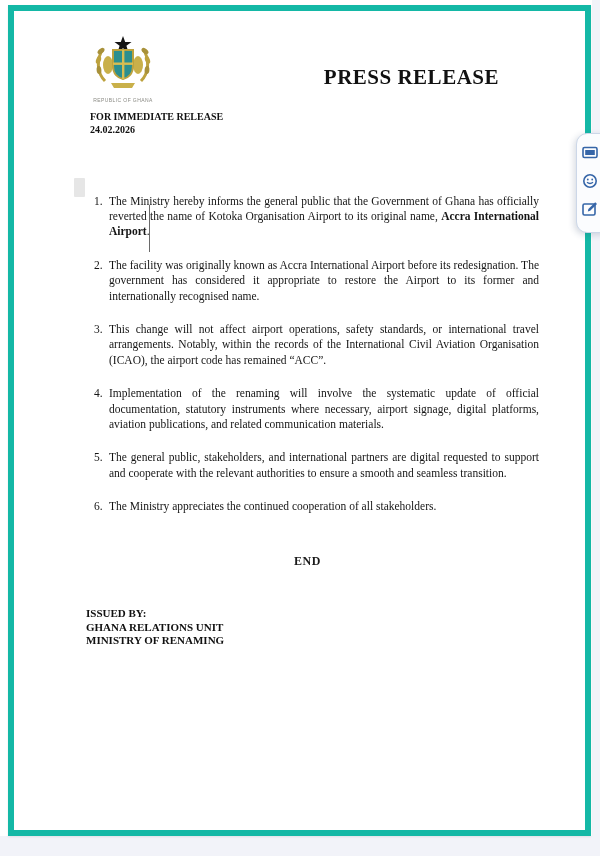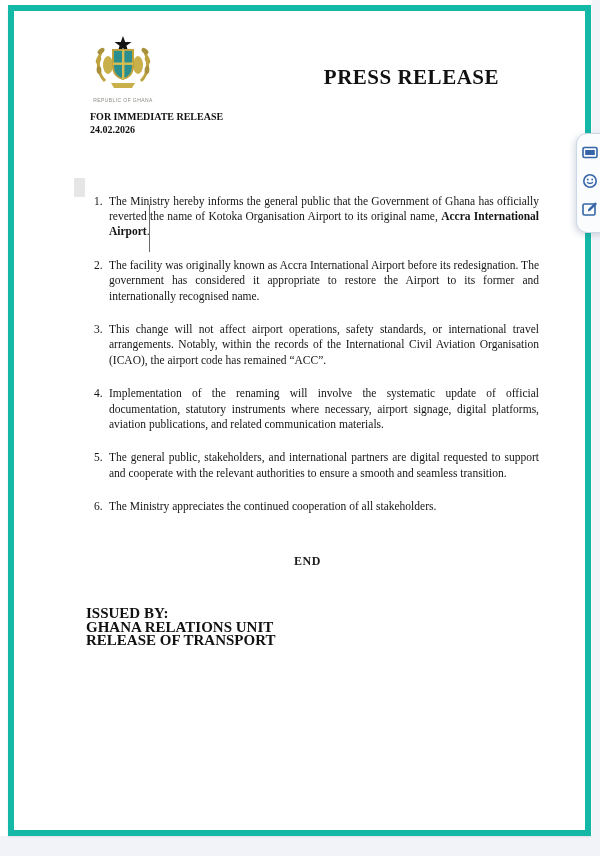--- a/index.html
+++ b/index.html
@@ -68,21 +68,21 @@
   .list-item .num { position: absolute; left: 0; top: 0; }
   .list-item .b { font-weight: bold; }
 
   
   .end-label {
     position: absolute; left: 62px; right: 46px; top: 543px;
     text-align: center; font-size: 12px; font-weight: bold; letter-spacing: 0.5px;
   }
   .issued-block {
     position: absolute; left: 72px; top: 596px;
-    font-size: 15px; font-weight: bold; line-height: 13.5px; color: #111;
+    font-size: 11px; font-weight: bold; line-height: 13.5px; color: #111;
   }
 
   
   .side-toolbar {
     position: absolute; left: 576px; top: 133px; width: 36px; height: 100px;
     background: #fbfcfe; border: 1px solid #ccd7e8; border-radius: 11px;
     box-shadow: -2px 2px 6px rgba(40,60,100,0.18);
     display: flex; flex-direction: column; align-items: flex-start;
     padding: 11px 0 0 5px; gap: 12px;
   }
@@ -169,21 +169,21 @@
           <span class="num">6.</span><span>The Ministry appreciates the continued cooperation of all stakeholders.</span>
         </div>
 
       </div>
 
       <div class="end-label">END</div>
 
       <div class="issued-block">
         <div>ISSUED BY:</div>
         <div>GHANA RELATIONS UNIT</div>
-        <div>RELEASE OF TRANSPORT</div>
+        <div>MINISTRY OF RENAMING</div>
       </div>
 
     </div>
   </div>
 
   <div class="side-toolbar">
     <button class="tb-btn" title="">
       <span>
         <svg width="16" height="16" viewBox="0 0 16 16">
           <rect x="1" y="2.5" width="14" height="10" rx="1.5" fill="none" stroke="#3565a8" stroke-width="1.6"></rect>

